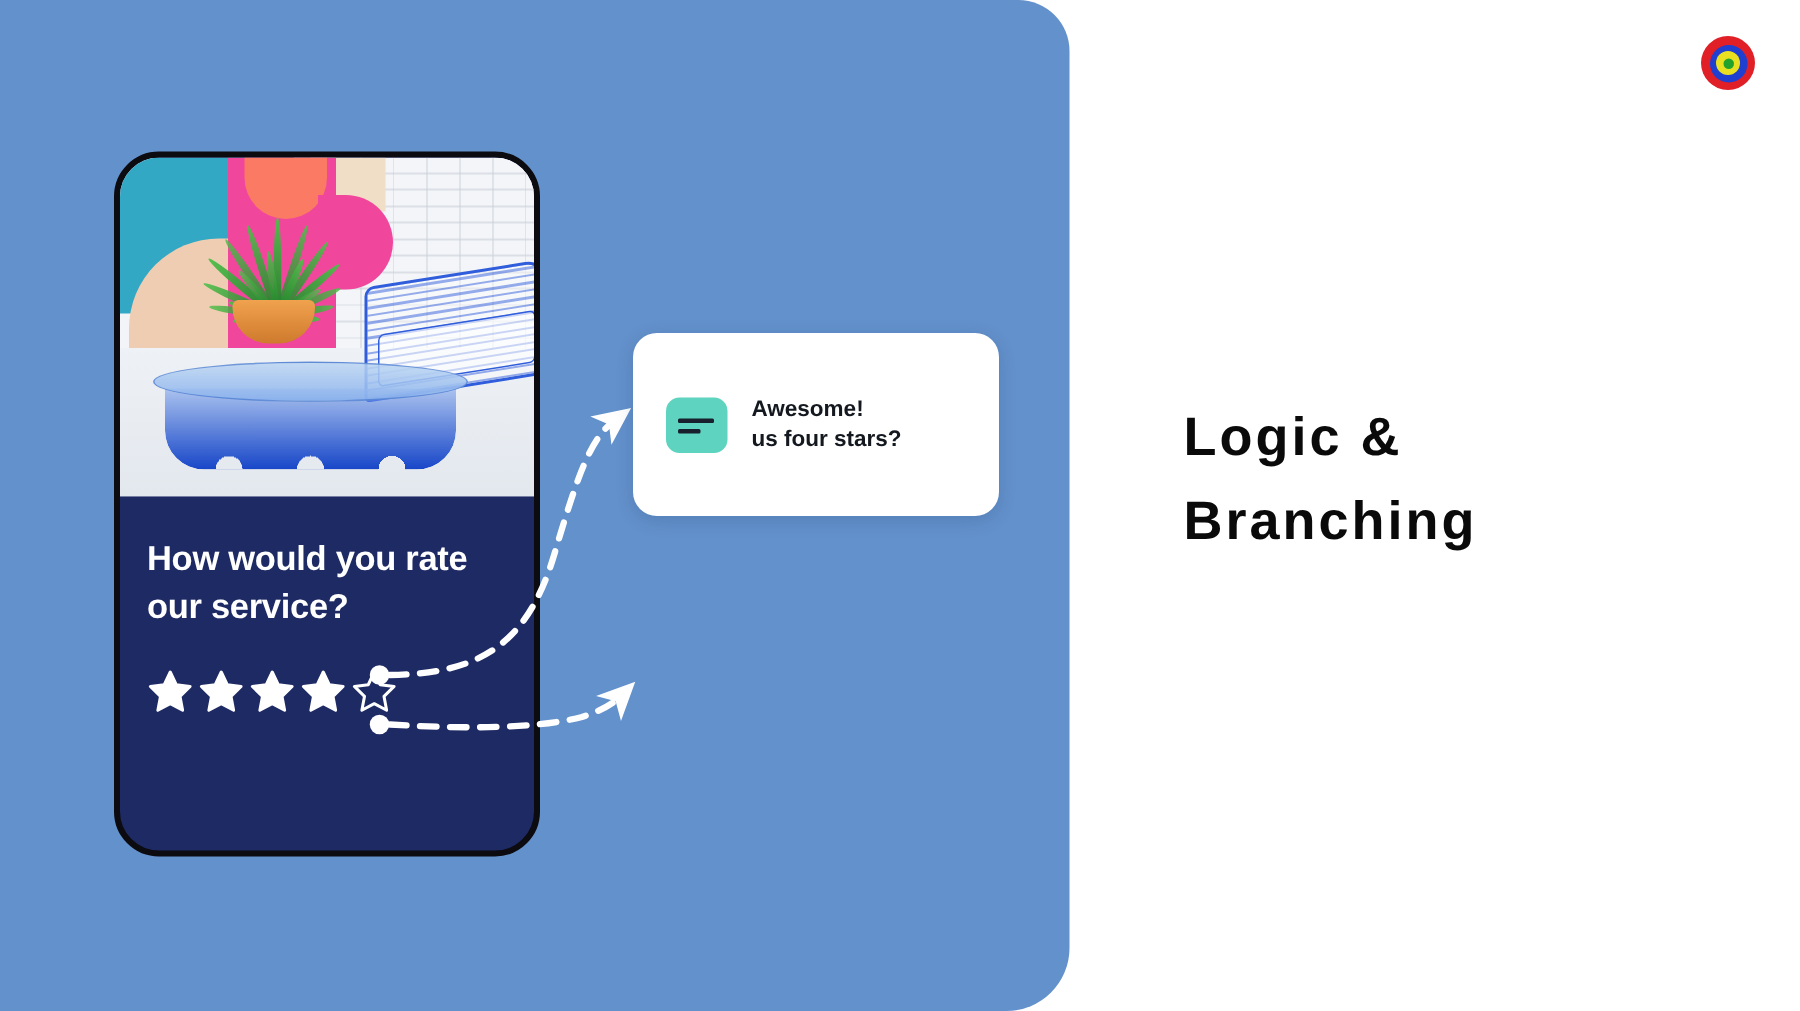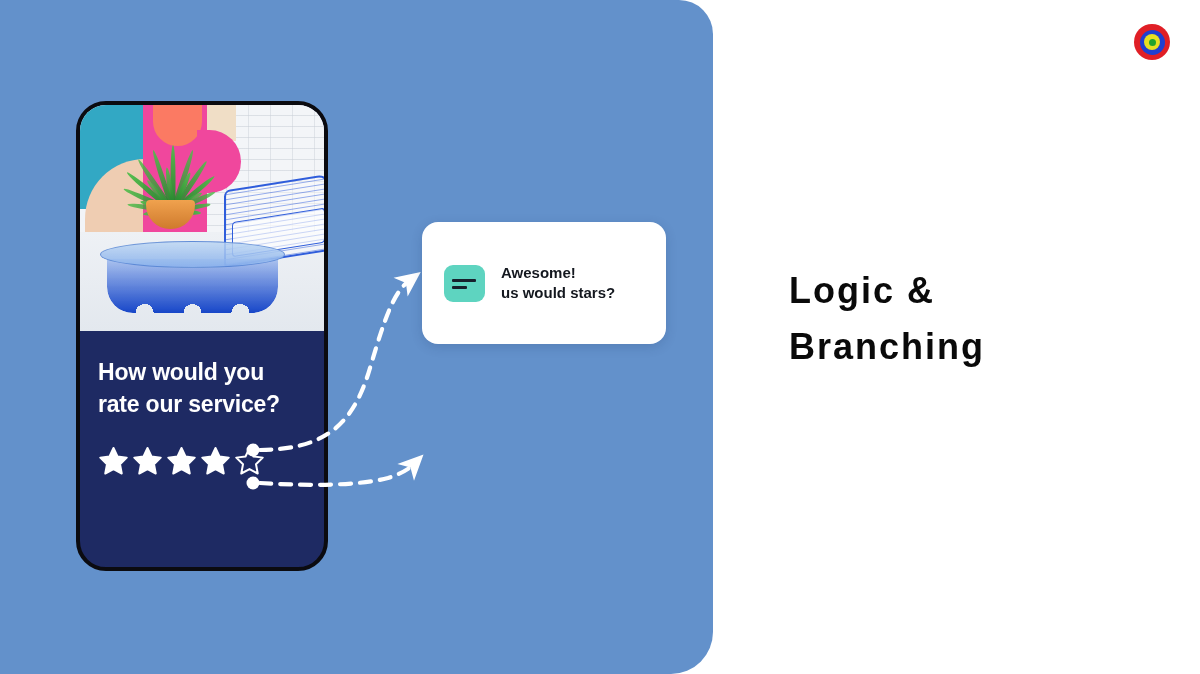--- a/index.html
+++ b/index.html
@@ -31,21 +31,21 @@
             display:flex; align-items:center; justify-content:center; }
   .ring-b { width: 25px; height: 25px; border-radius: 50%; background: var(--c2);
             display:flex; align-items:center; justify-content:center; }
   .ring-y { width: 16px; height: 16px; border-radius: 50%; background: var(--c3);
             display:flex; align-items:center; justify-content:center; }
   .ring-g { width: 7px; height: 7px; border-radius: 50%; background: var(--c4); }
 
   
   .phone {
     position: absolute; left: 76px; top: 101px;
-    width: 252px; height: 470px;
+    width: 284px; height: 470px;
     background: #1e2a63;
     border: 4px solid #0b0b10;
     border-radius: 30px;
     overflow: hidden;
   }
   .phone-photo {
     position: relative;
     width: 100%; height: 226px;
     overflow: hidden;
   }
@@ -229,21 +229,21 @@
     <path d="M260,483 C310,486 356,486 388,478 C400,474 408,470 414,464" fill="none" stroke="#ffffff" stroke-width="4.2" stroke-linecap="round" stroke-dasharray="11 9" marker-end="url(#arw)"></path>
   </svg>
 
   <div class="card card-1">
     <div class="card-icon">
       <i class="l1"></i>
         <i class="l2"></i>
     </div>
     <div class="card-text">
       <div>Awesome!</div>
-      <div>us would stars?</div>
+      <div>us four stars?</div>
     </div>
   </div>
 
 
   <div class="headline">
     <div>Logic &amp;</div>
     <div>Branching</div>
   </div>
 
 </div>

